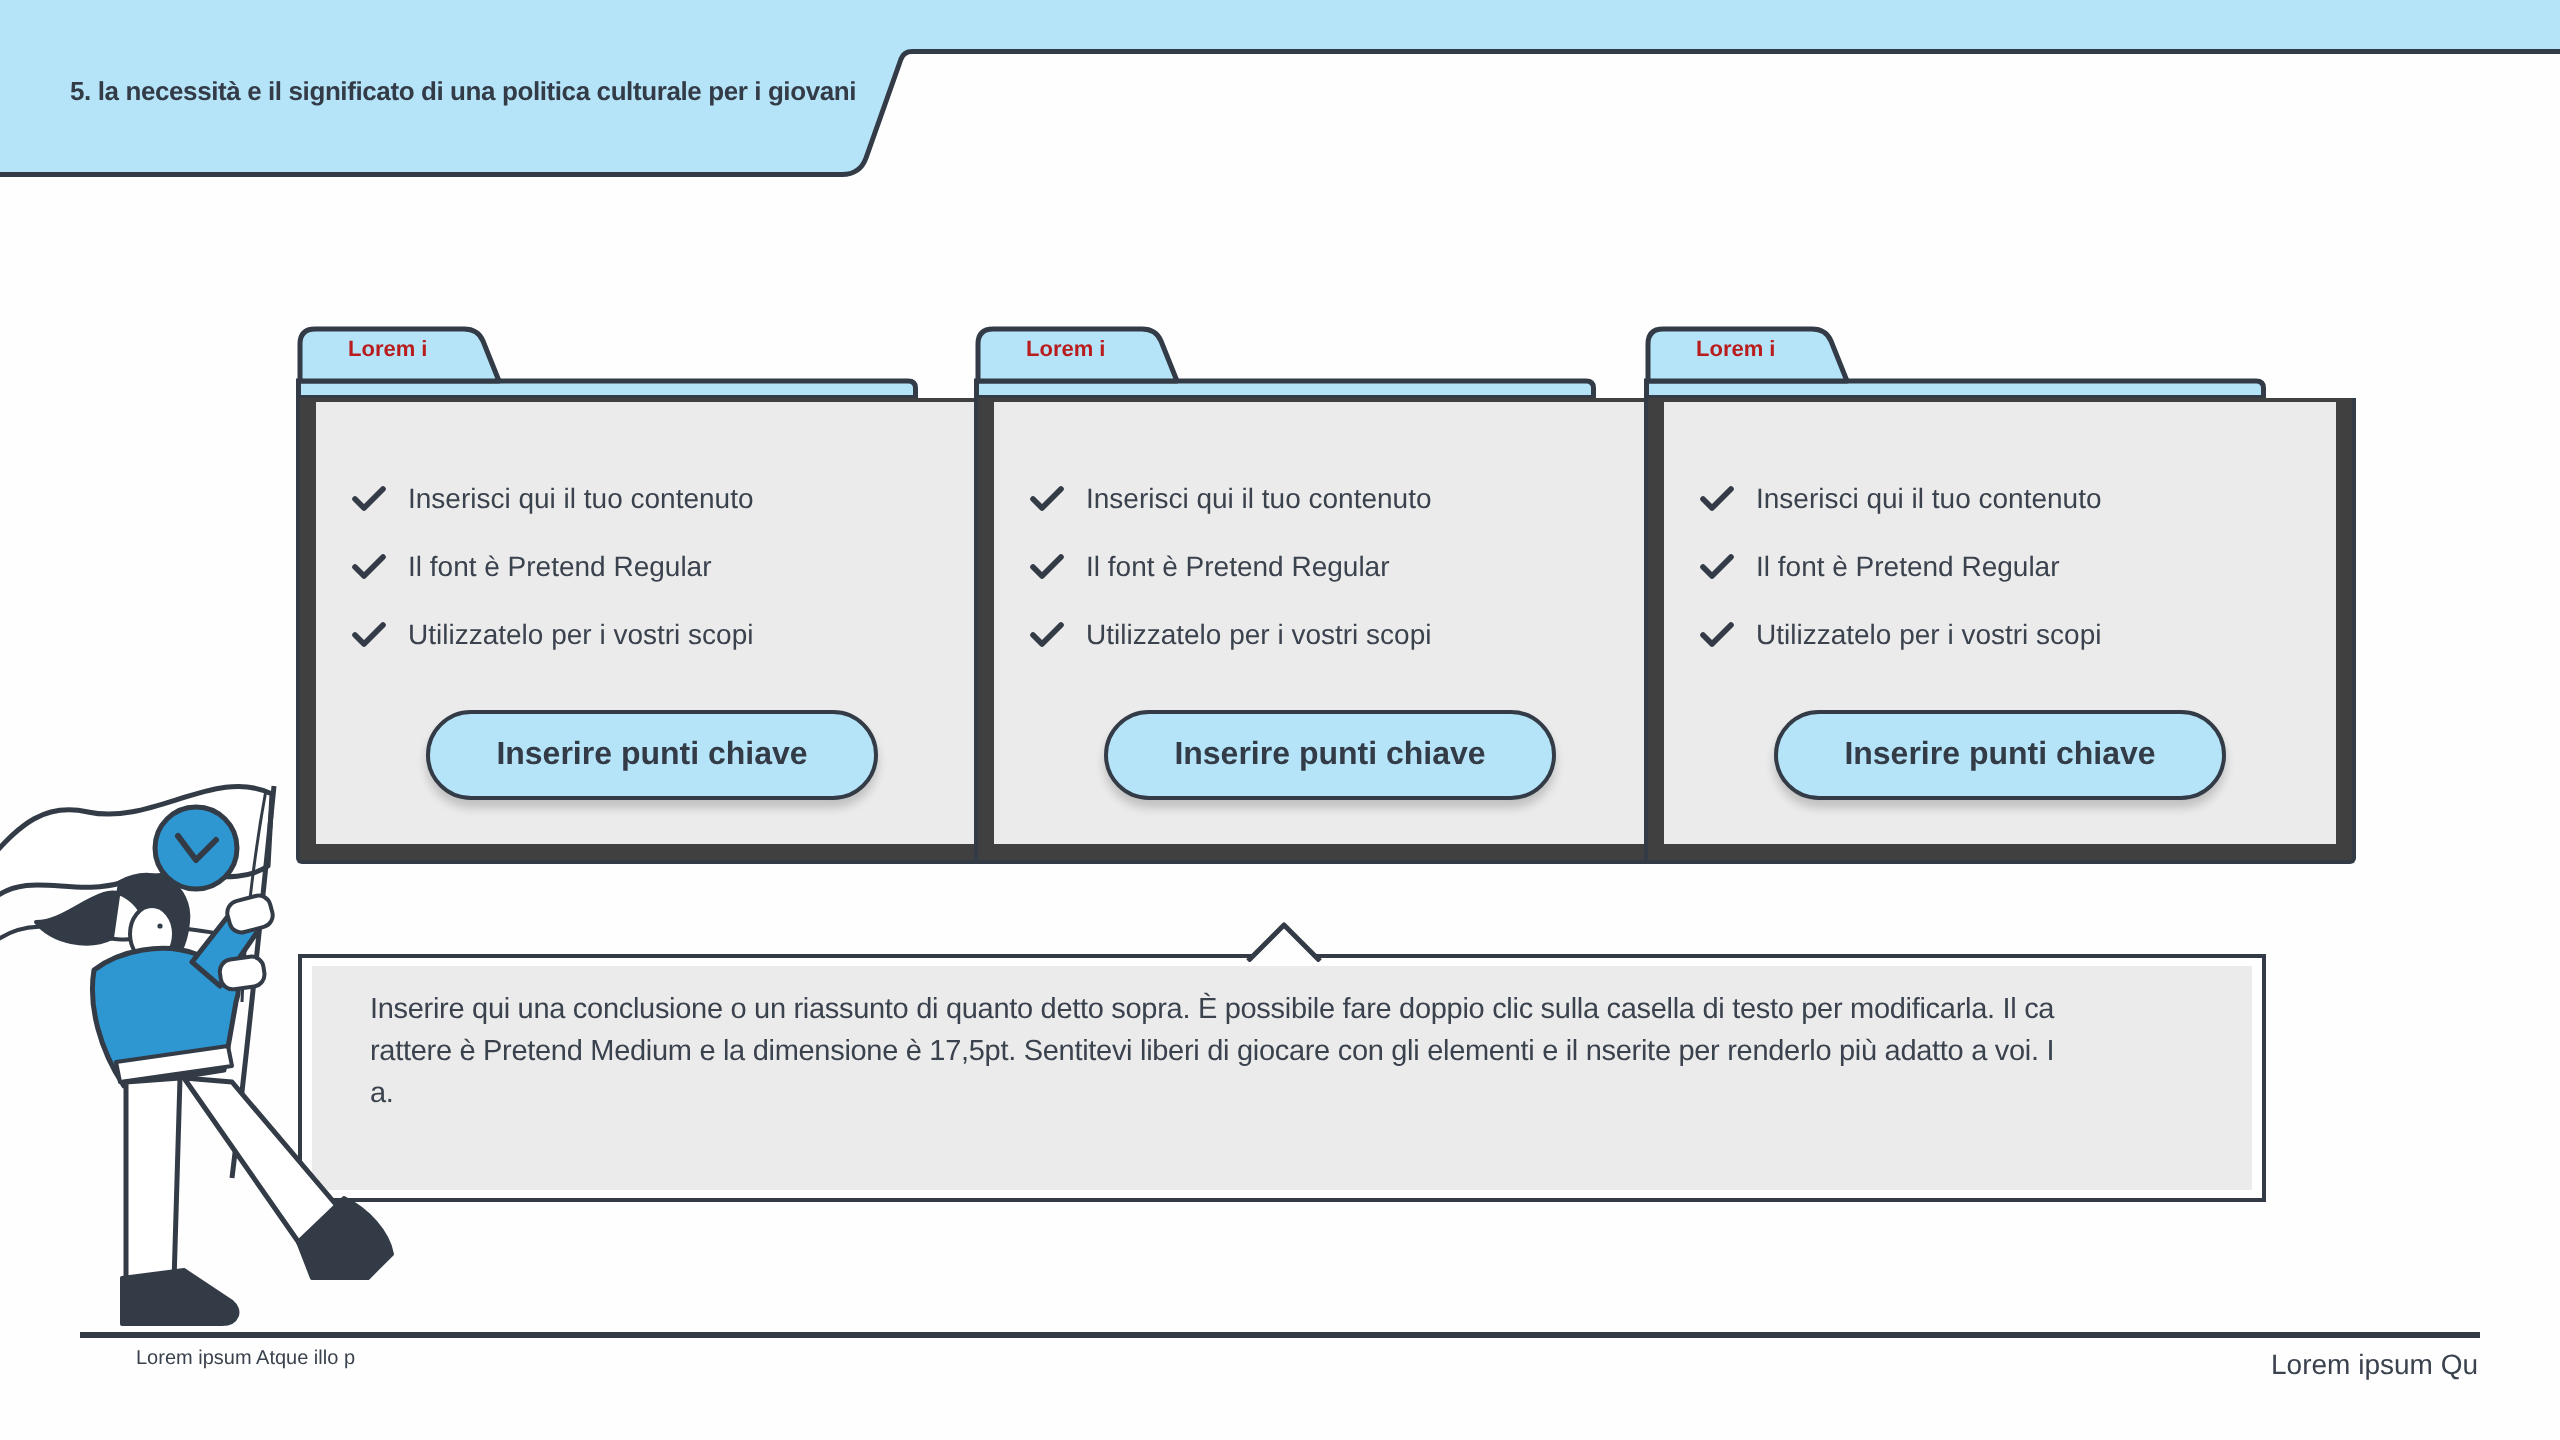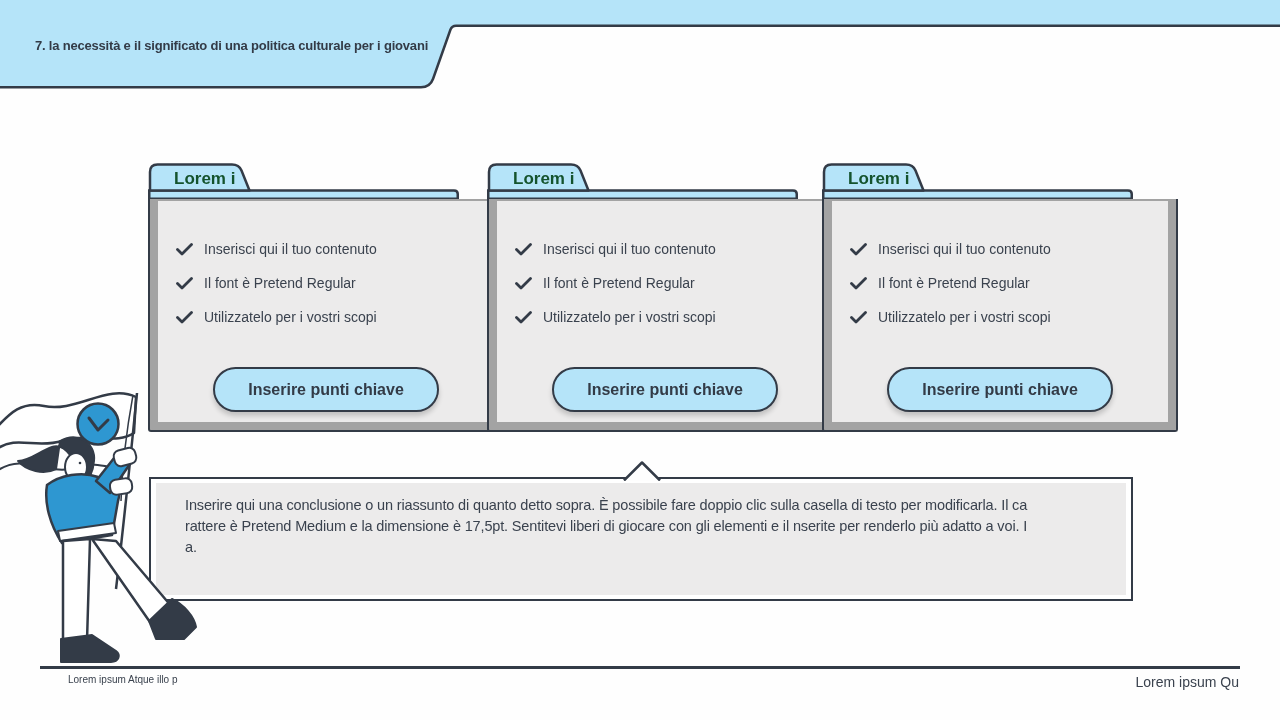--- a/index.html
+++ b/index.html
@@ -9,30 +9,30 @@
 
   
   .banner-svg { position:absolute; left:0; top:0; width:1280px; height:92px; }
   .banner-title { position:absolute; left:35px; top:38px; width:420px;
                   font-size:13px; font-weight:bold; letter-spacing:-0.2px; color:#333B47; }
 
   
   .card { position:absolute; top:162px; width:311px; height:270px; }
   .card.c1 { left:148px; } .card.c2 { left:487px; } .card.c3 { left:822px; }
   .card-header-svg { position:absolute; left:0; top:0; width:311px; height:40px; }
-  .tab-label { position:absolute; left:26px; top:7px; font-size:17px; font-weight:bold; color:#14532d; }
+  .tab-label { position:absolute; left:26px; top:7px; font-size:11px; font-weight:bold; color:#b91c1c; }
   .card-body { position:absolute; left:0; top:37px; width:356px; height:233px;
-               background:#a3a3a3; border:2.5px solid #333B47; border-top:none;
+               background:#404040; border:2.5px solid #333B47; border-top:none;
                border-radius:0 0 3px 3px; }
   .panel { position:absolute; left:8px; right:8px; top:2px; bottom:8px; background:#ECEBEB; }
   .checklist { list-style:none; padding:37px 0 0 18px; }
   .checklist li { display:flex; align-items:center; height:22px; margin-bottom:12px; }
   .check-icon { width:17px; height:13px; margin-right:11px; flex:none; }
   .check-text { font-size:14px; color:#3A424E; white-space:nowrap; }
-  .key-btn { display:block; margin:39px auto 0 auto; width:226px; height:45px;
+  .key-btn { display:block; margin:27px auto 0 auto; width:226px; height:45px;
              background:#B5E4F9; border:2.5px solid #333B47; border-radius:23px;
              font-family:"Liberation Sans", sans-serif; font-size:16px; font-weight:bold;
              color:#333B47; cursor:pointer; box-shadow:0 4px 5px rgba(0,0,0,0.18); }
 
   
   .bubble { position:absolute; left:149px; top:477px; width:984px; height:124px;
             background:#fff; border:2.5px solid #333B47; }
   .bubble-tip { position:absolute; left:472px; top:-19.5px; width:40px; height:21px; }
   .bubble-panel { position:absolute; left:5px; right:5px; top:4px; bottom:4px;
                   background:#ECEBEB; padding:12px 20px 0 29px; }
@@ -48,21 +48,21 @@
   .footer-right { position:absolute; right:41px; top:674px; font-size:14px; color:#3A424E; }
 </style>
 </head>
 <body>
 
 <div class="slide">
 
   <svg class="banner-svg" viewBox="0 0 1280 92">
     <path d="M-4,-4 H1284 V25.75 H456 Q452,25.75 450.5,29.5 L433,79 Q430,87.25 421,87.25 H-4 Z" fill="#B5E4F9" stroke="#333B47" stroke-width="2.5" stroke-linejoin="round"></path>
   </svg>
-  <div class="banner-title">7. la necessità e il significato di una politica culturale per i giovani</div>
+  <div class="banner-title">5. la necessità e il significato di una politica culturale per i giovani</div>
 
   <div class="card c1">
     <svg class="card-header-svg" viewBox="0 0 311 40">
       <path d="M1.25,28.5 H306 Q309.75,28.5 309.75,32 V36.75 H1.25 Z" fill="#B5E4F9" stroke="#333B47" stroke-width="2.5"></path>
       <path d="M2,28.5 V10 Q2,2.5 9.5,2.5 H84 Q91,2.5 93.5,8.5 L101.5,28.5 Z" fill="#B5E4F9" stroke="#333B47" stroke-width="2.5" stroke-linejoin="round"></path>
     </svg>
     <div class="tab-label">Lorem i</div>
     <div class="card-body">
       <div class="panel">
         <ul class="checklist">

